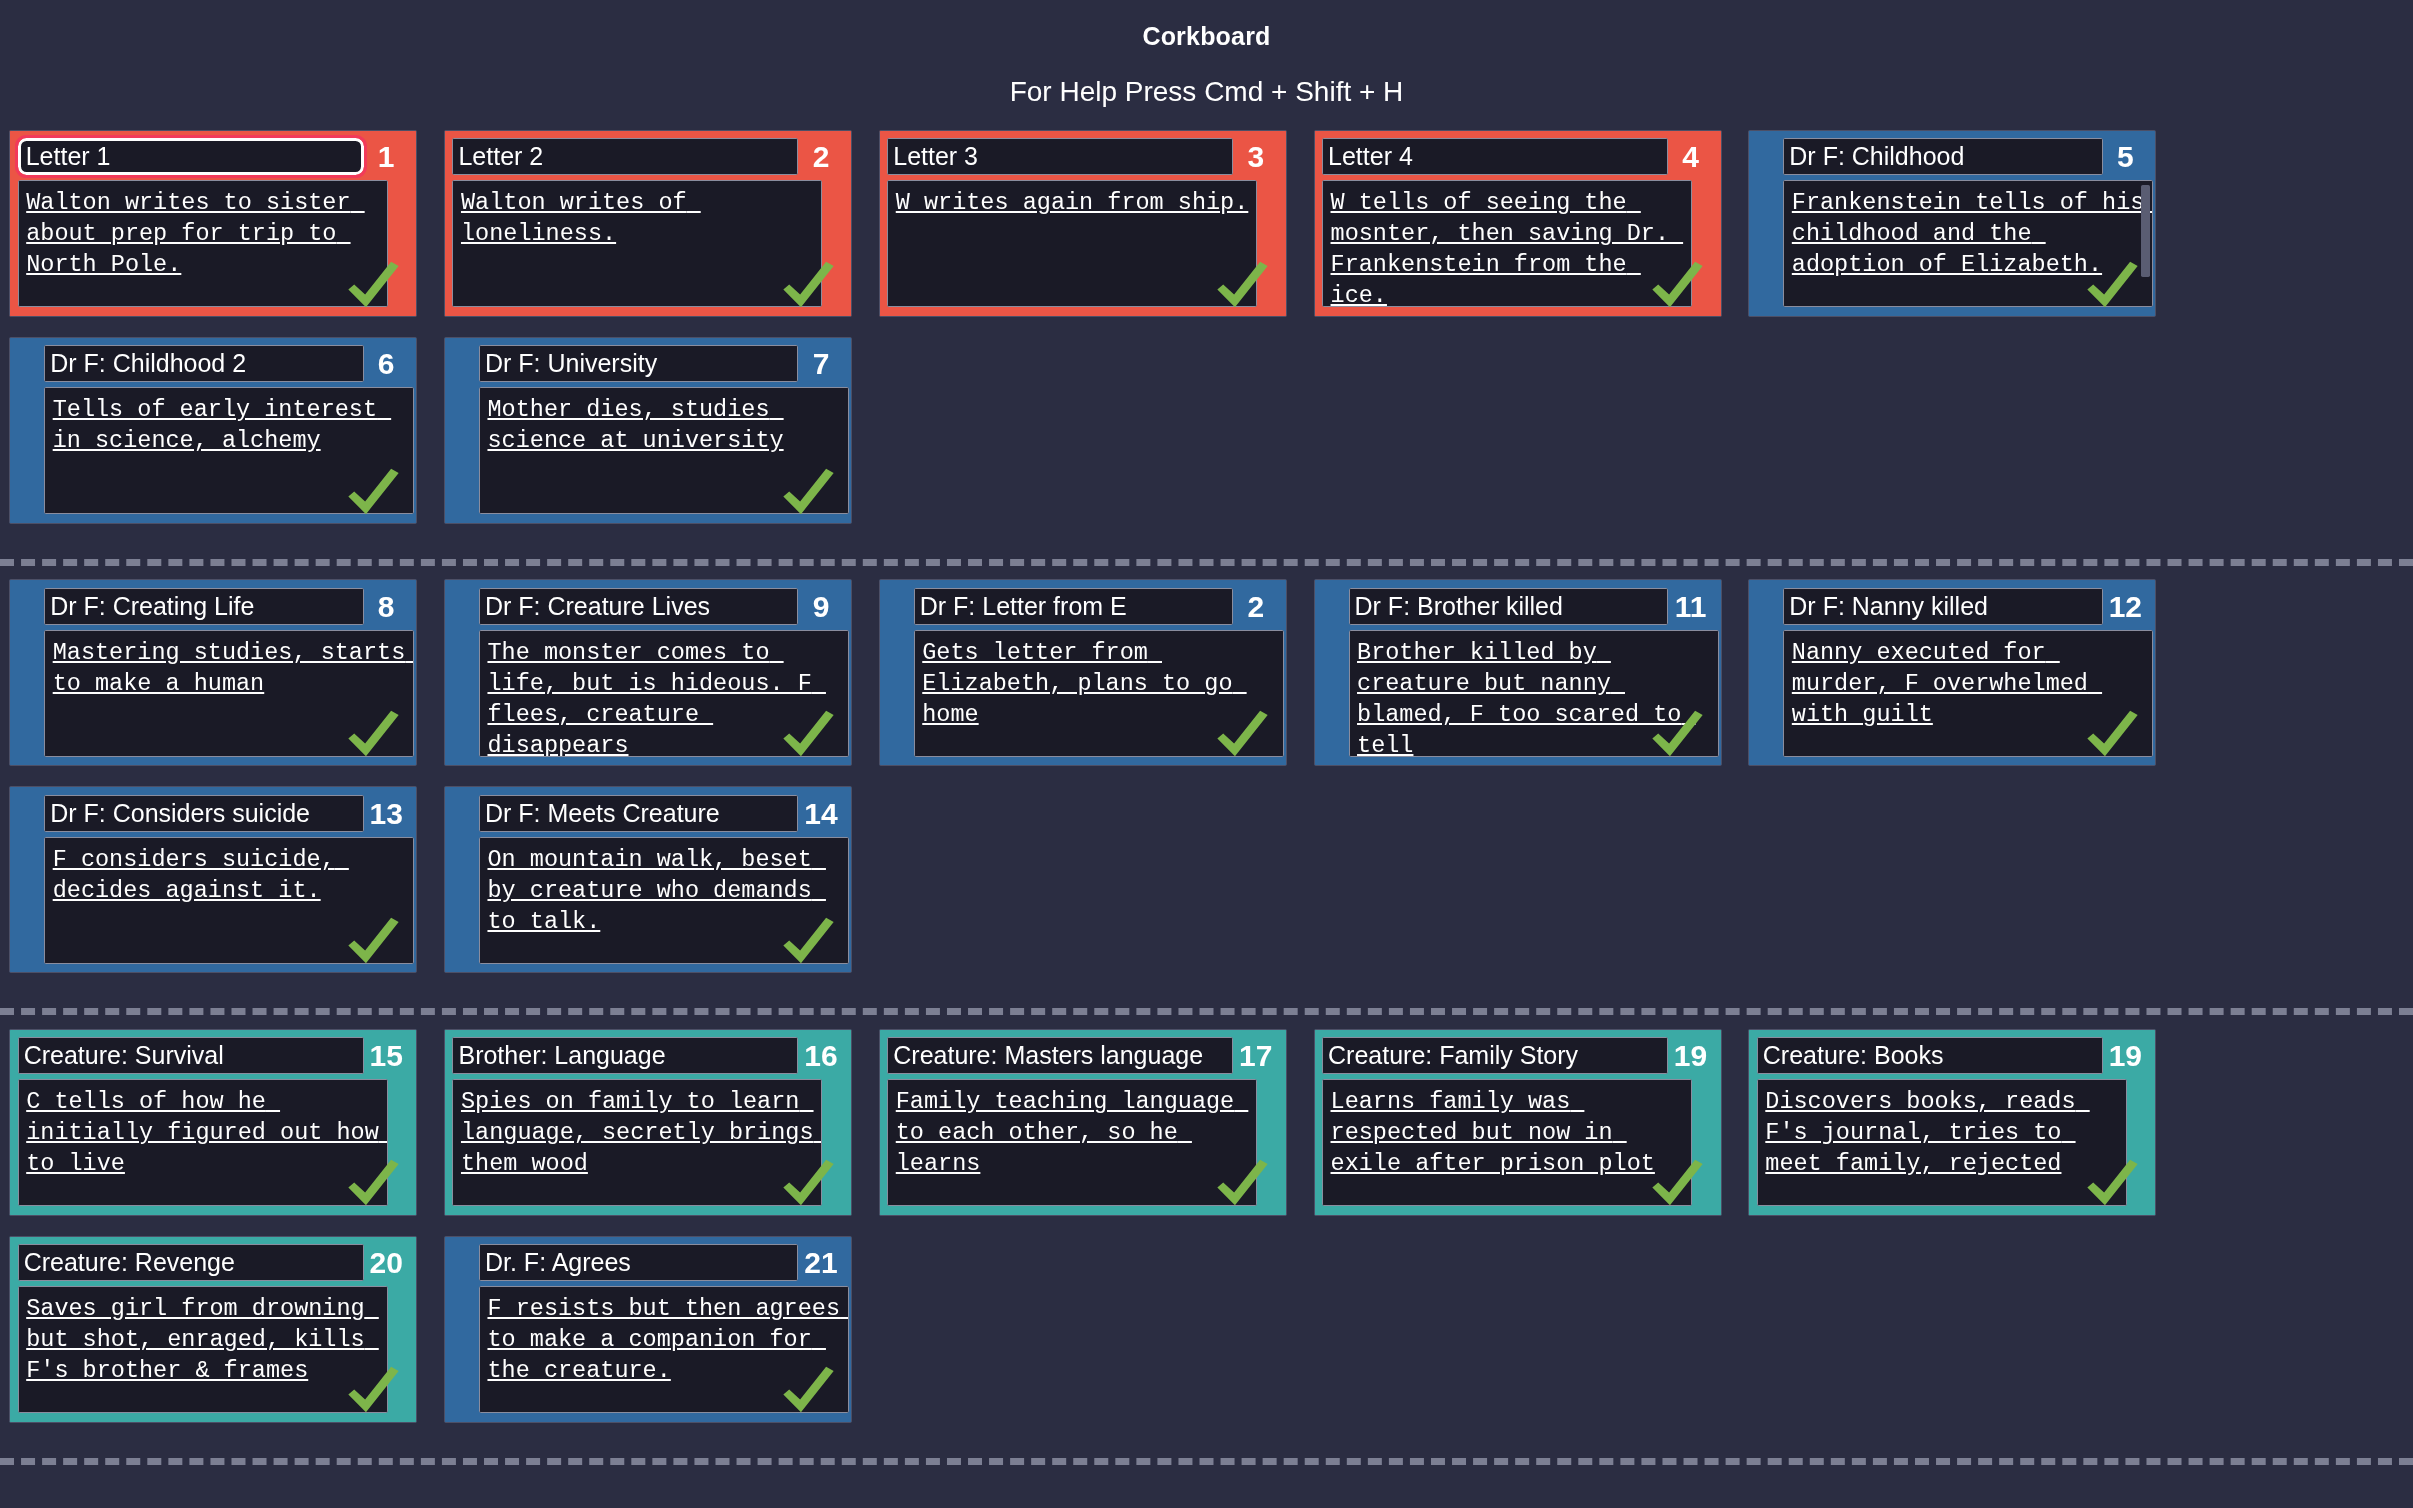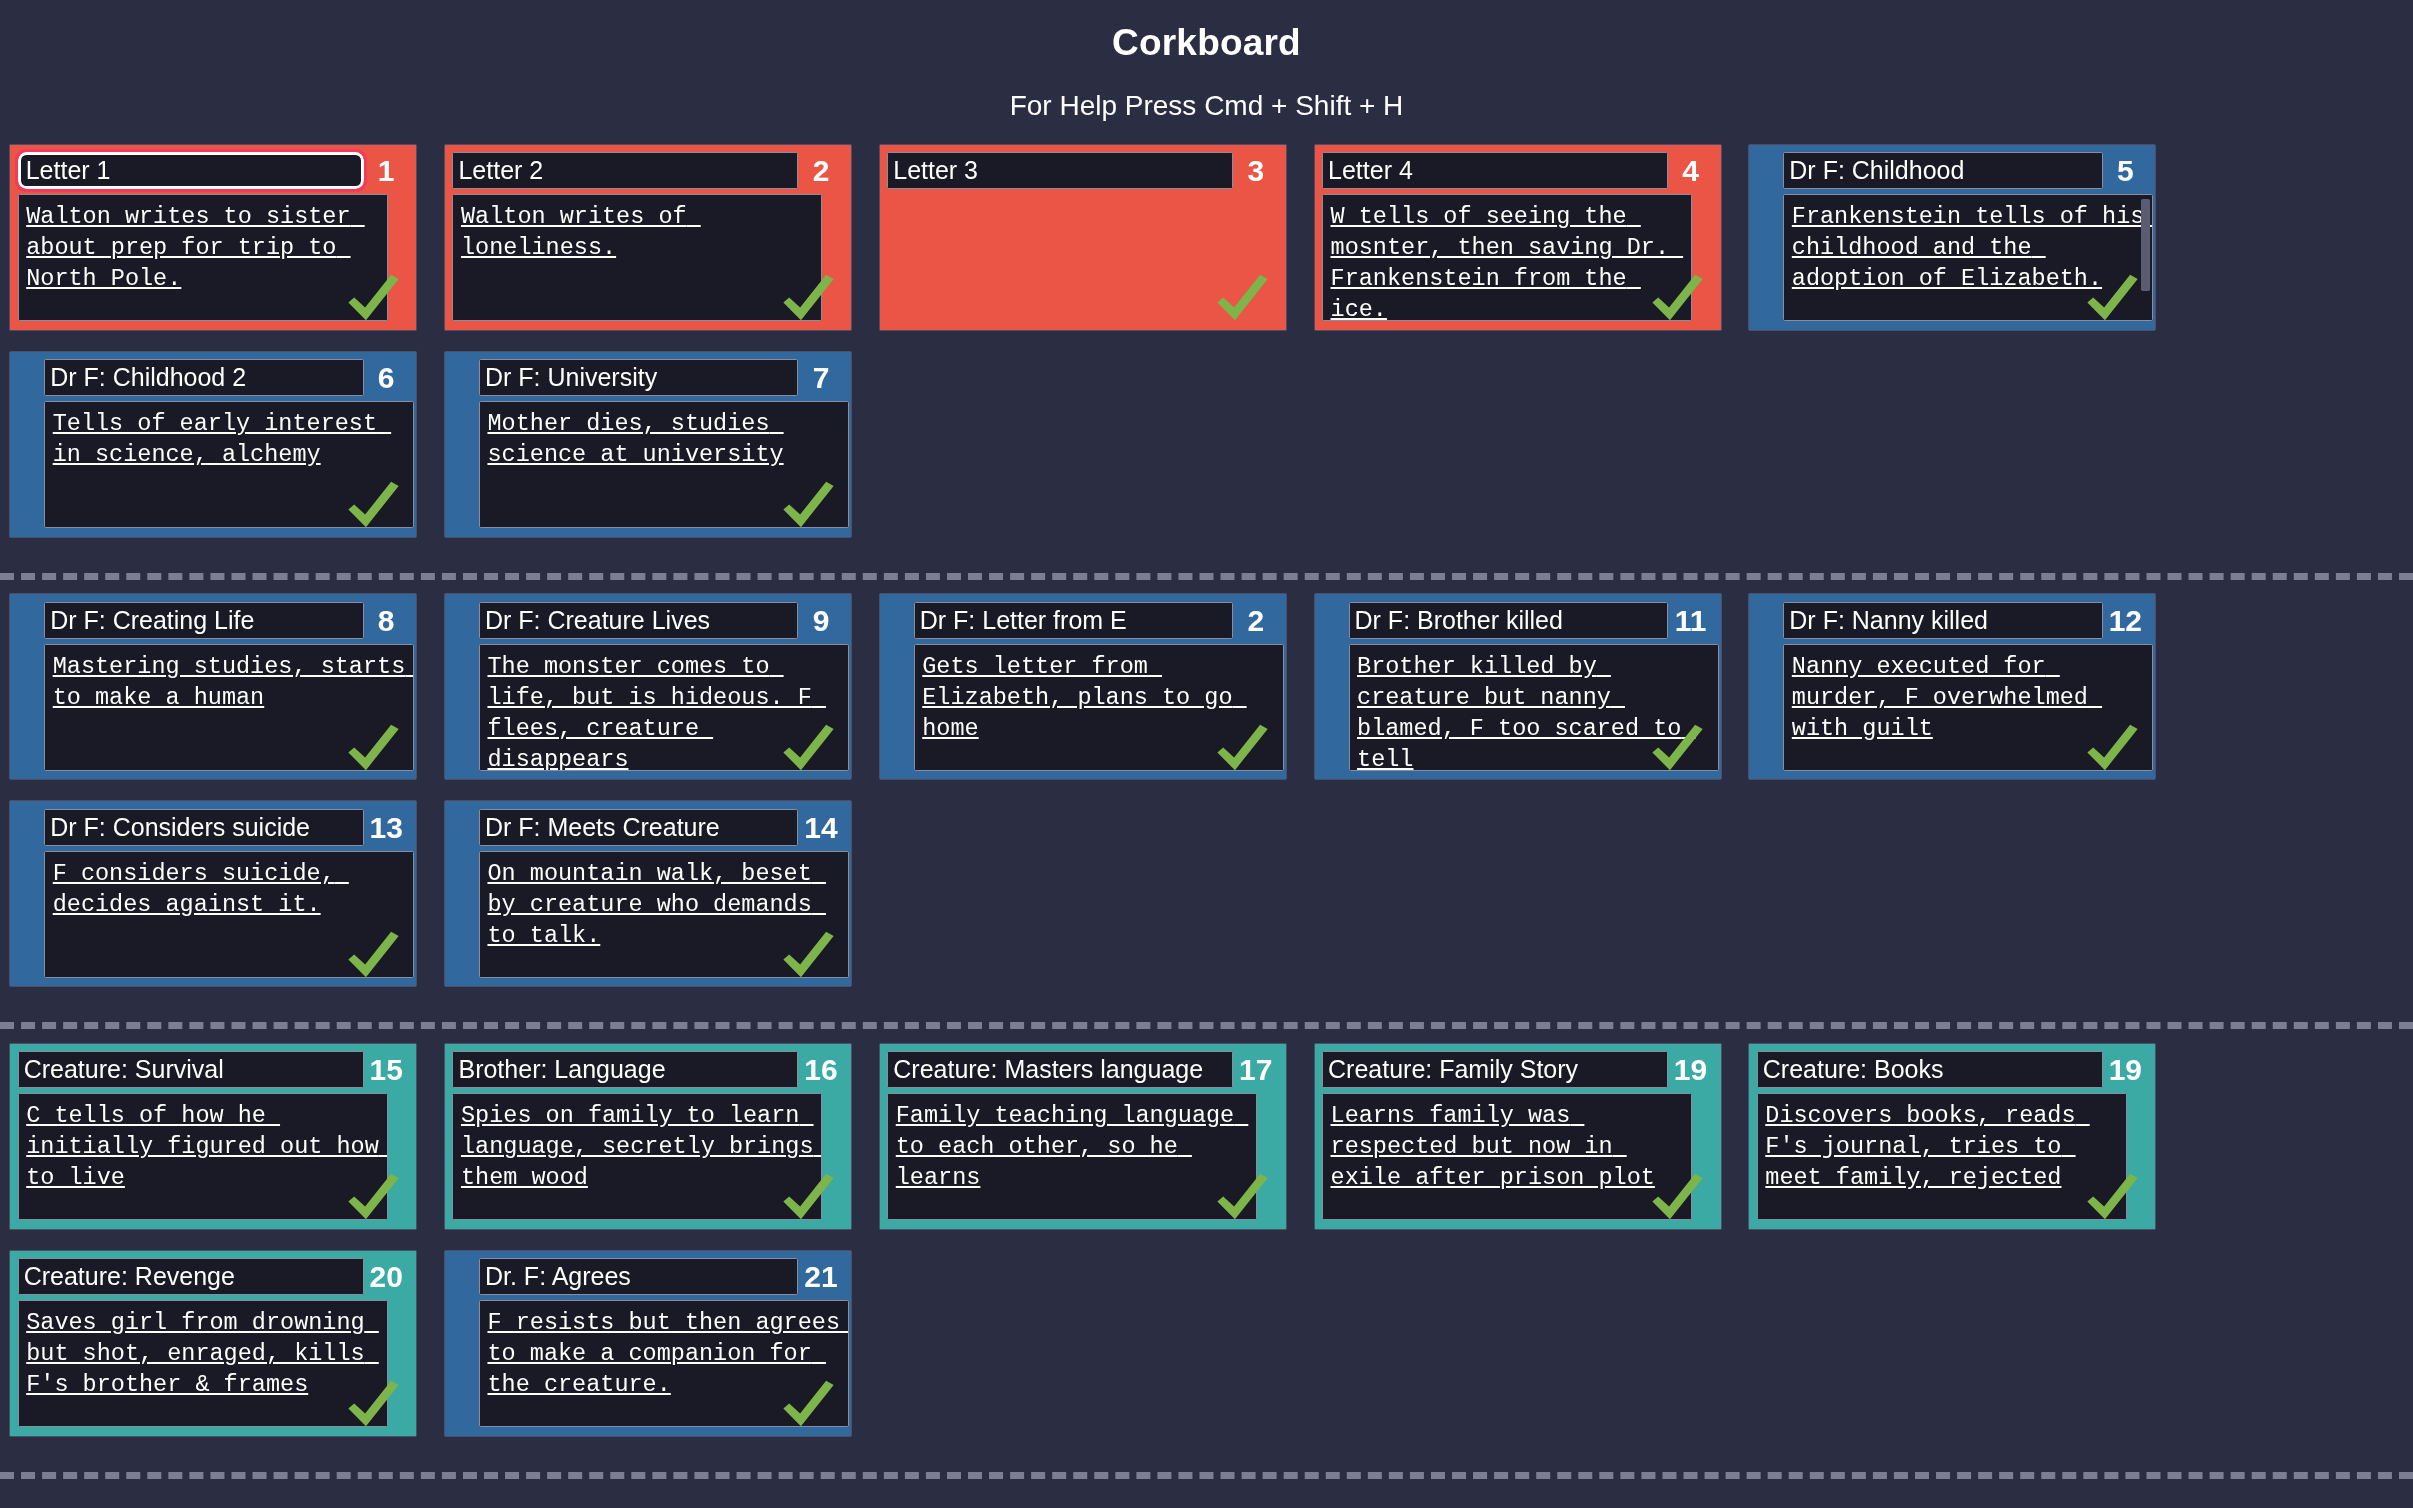--- a/index.html
+++ b/index.html
@@ -17,21 +17,21 @@
   }
 
   
   .header {
     width: 100%;
     padding-top: 22px;
     text-align: center;
   }
 
   .board-title {
-    font-size: 37px;
+    font-size: 25px;
     font-weight: bold;
     letter-spacing: 0.2px;
     color: #FFFFFF;
     line-height: 1.15;
   }
 
   .board-help {
     margin-top: 25px;
     font-size: 28px;
     font-weight: normal;
@@ -203,20 +203,23 @@
             <svg viewBox="0 0 70 62" xmlns="http://www.w3.org/2000/svg">
               <path d="M5 34 L26 55 L65 6 L56 1 L25 40 L12 28 Z" fill="#7DB54A"></path>
             </svg>
           </div>
         </div>
         <div class="card red">
           <div class="card-head">
             <div class="card-title">Letter 3</div>
             <div class="card-number">3</div>
           </div>
+          <div class="card-body">
+            <span class="card-text">W writes again from ship.</span>
+          </div>
           <div class="check-icon">
             <svg viewBox="0 0 70 62" xmlns="http://www.w3.org/2000/svg">
               <path d="M5 34 L26 55 L65 6 L56 1 L25 40 L12 28 Z" fill="#7DB54A"></path>
             </svg>
           </div>
         </div>
         <div class="card red">
           <div class="card-head">
             <div class="card-title">Letter 4</div>
             <div class="card-number">4</div>

